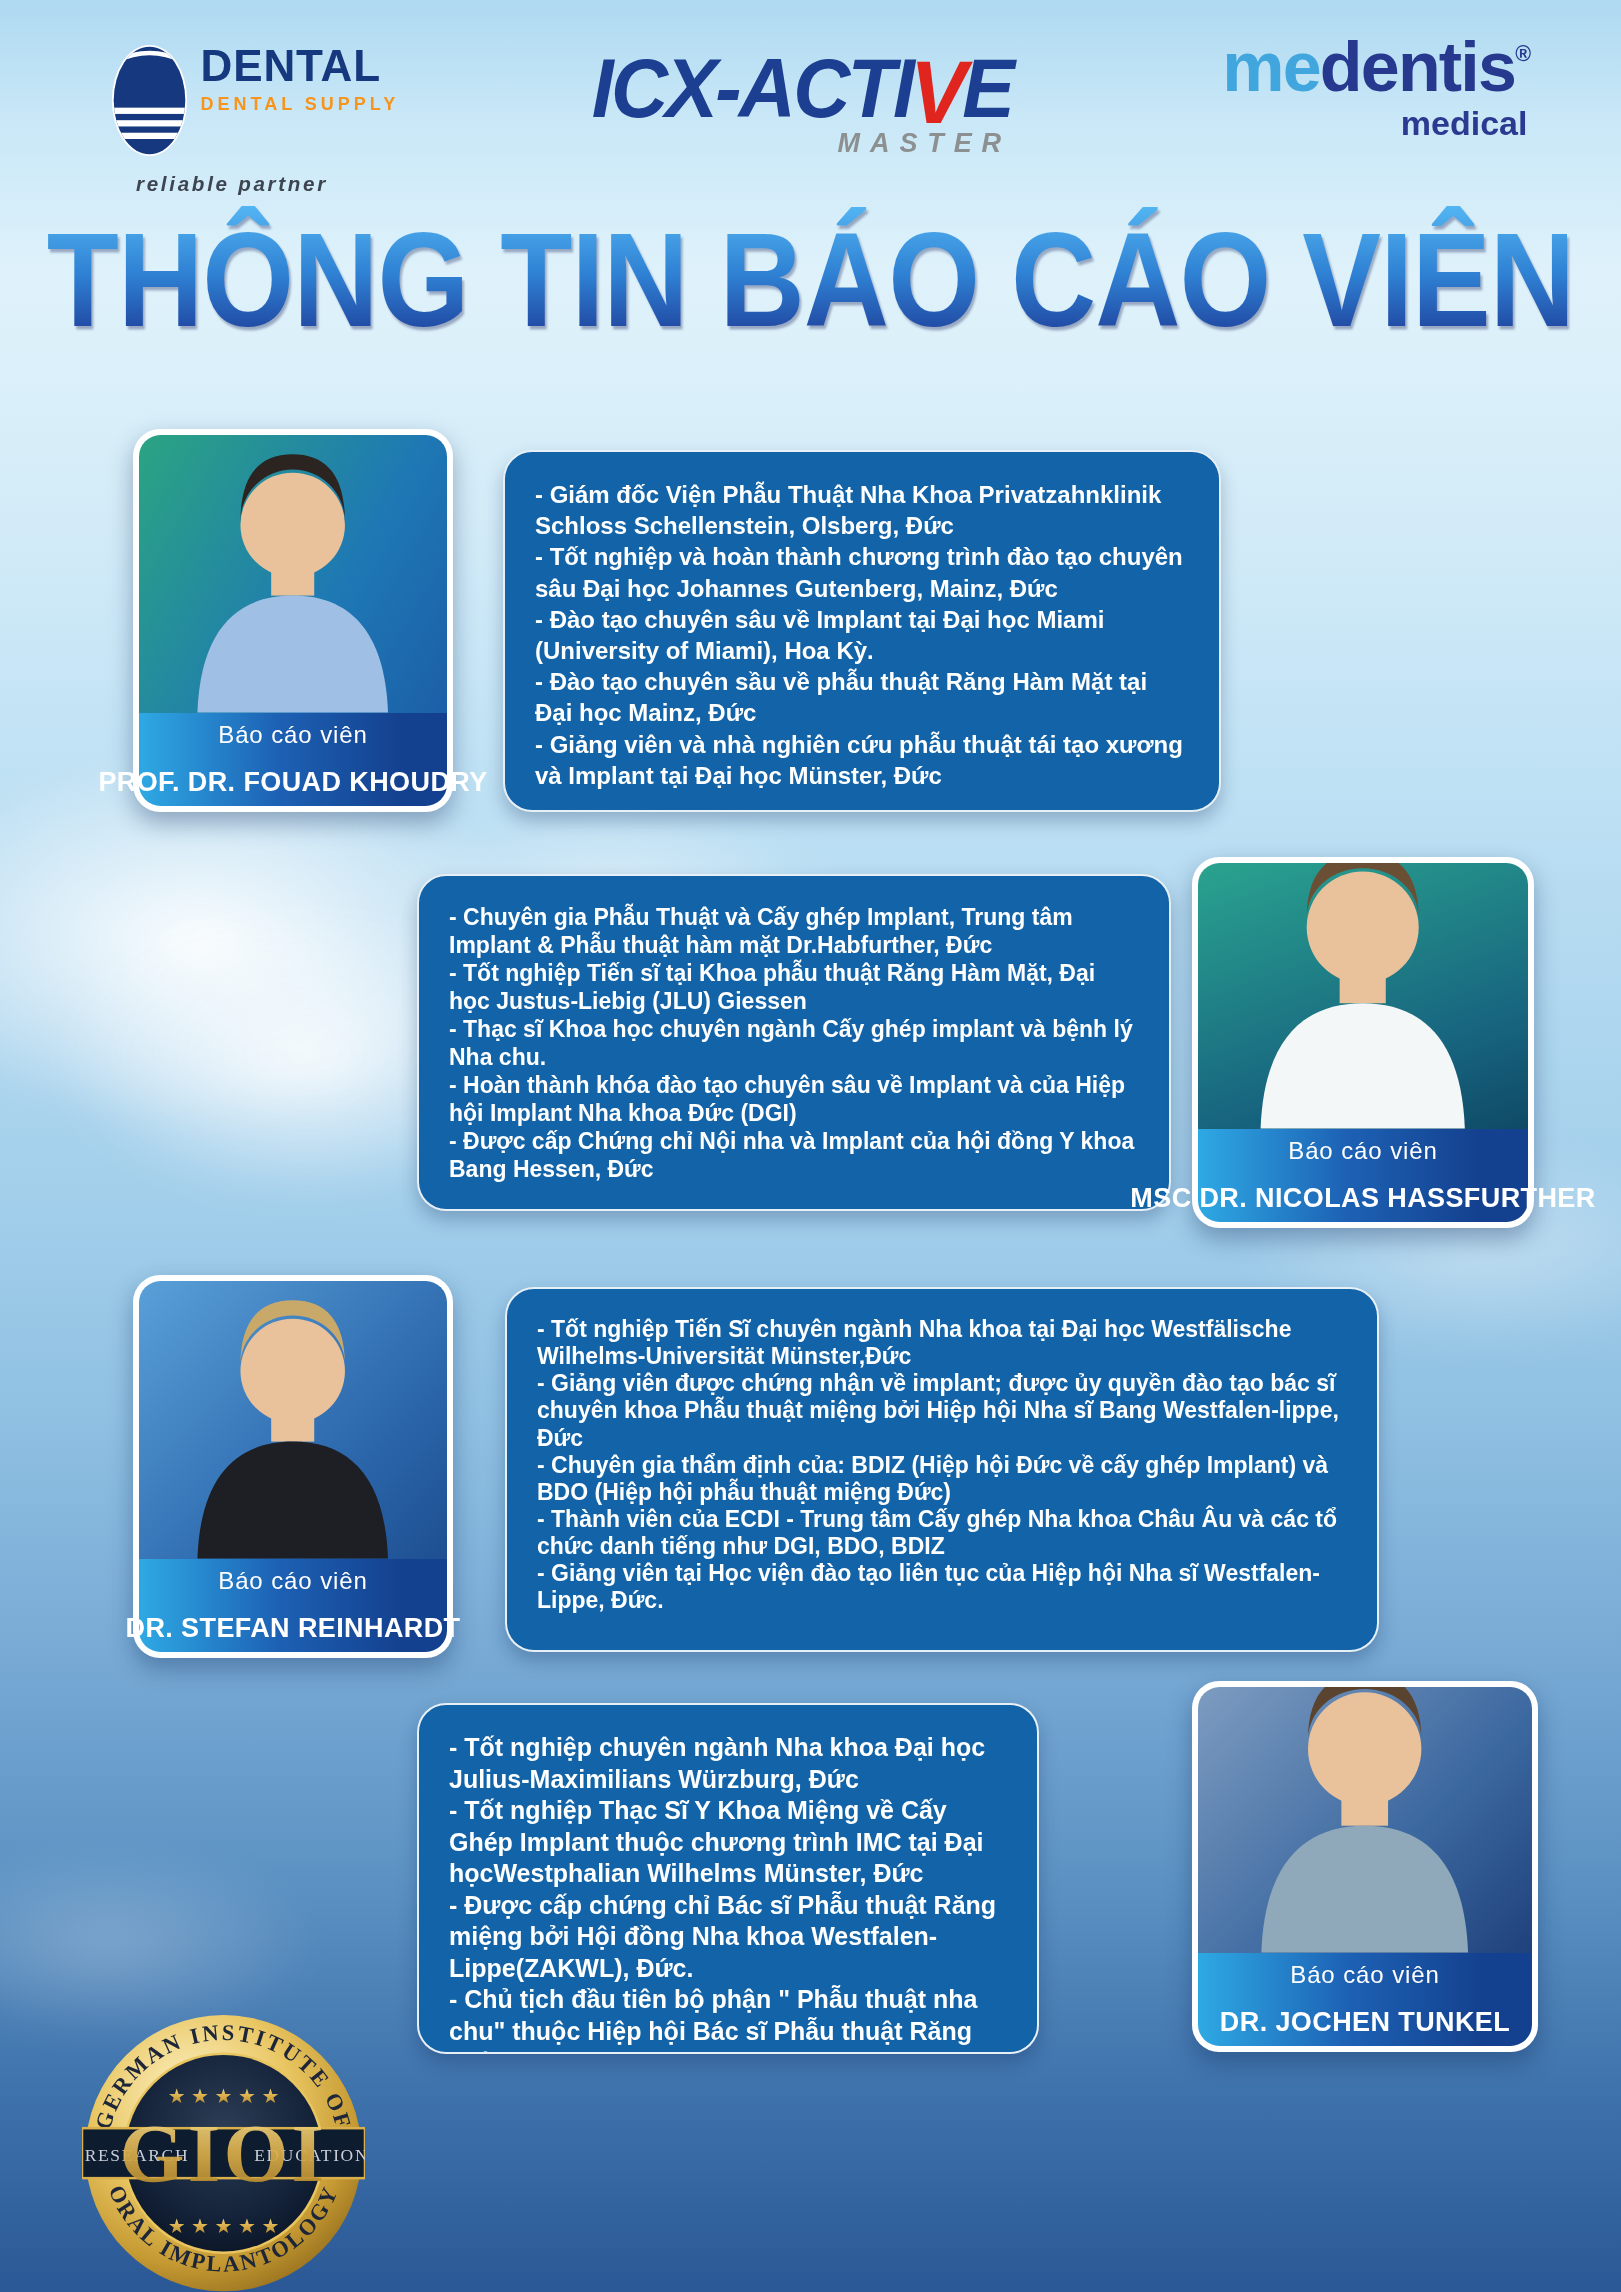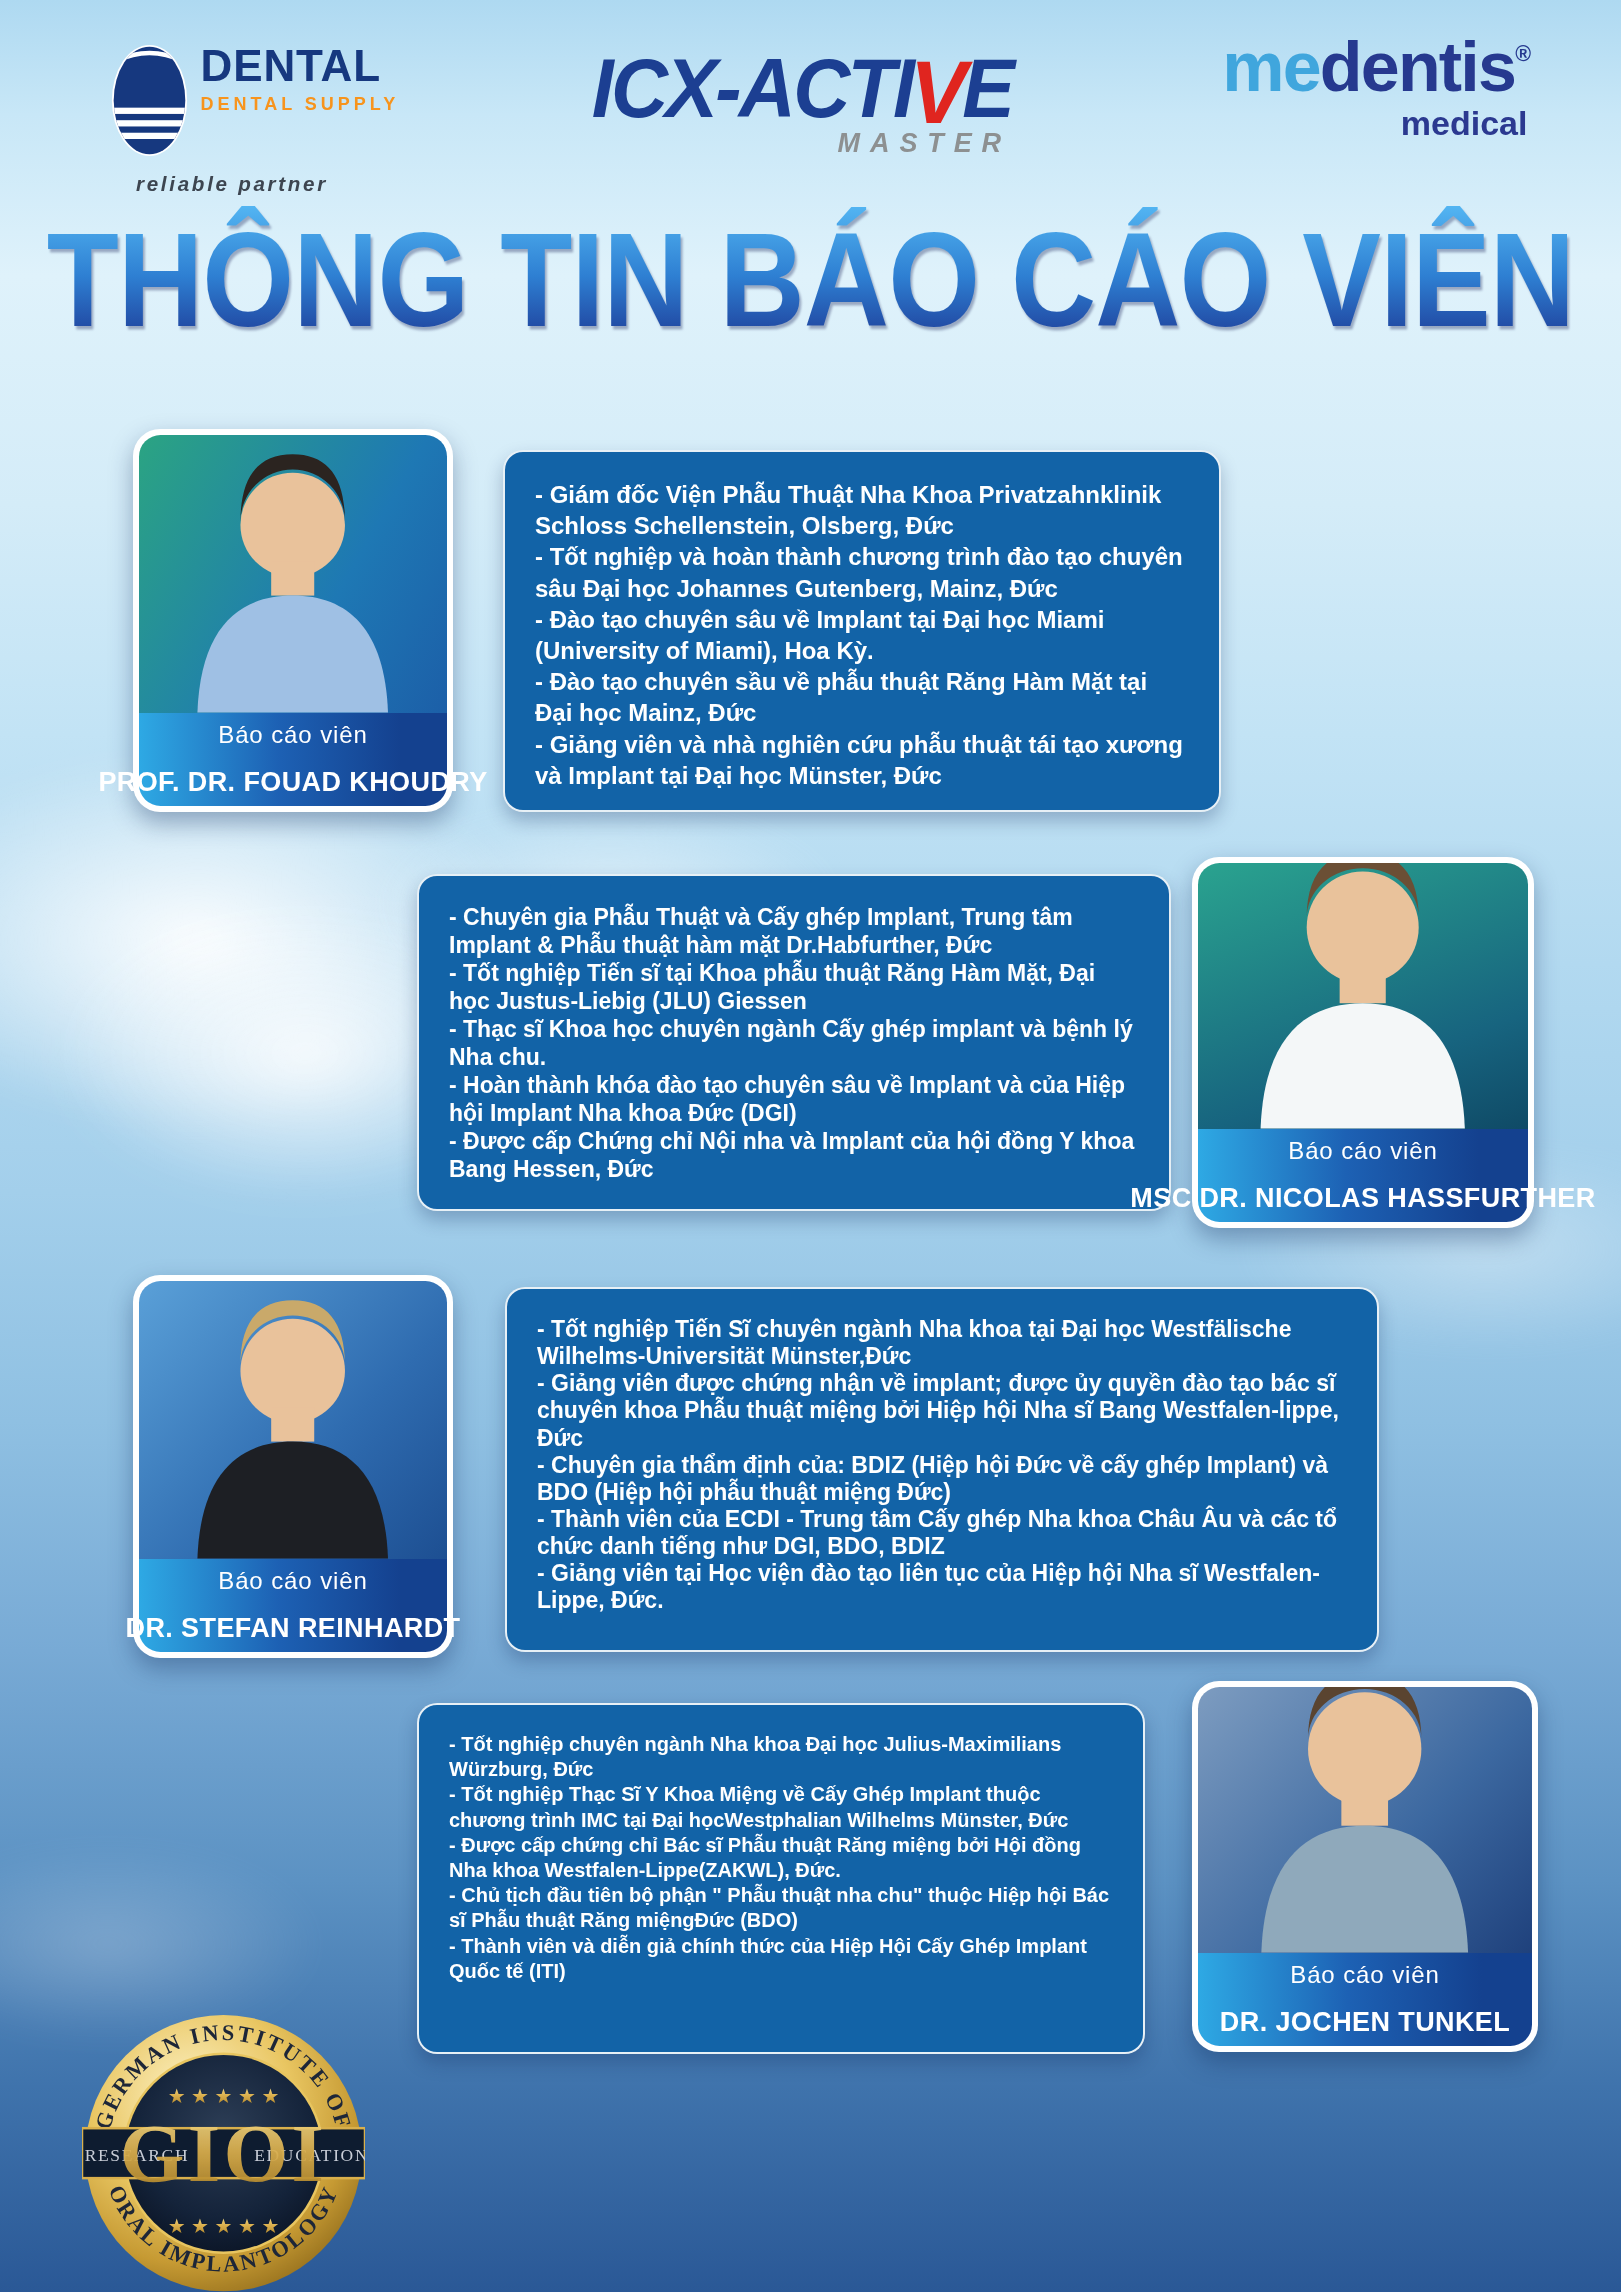--- a/index.html
+++ b/index.html
@@ -57,26 +57,26 @@
   .role{font-size:24px;color:#fff;font-weight:400;letter-spacing:0.9px;}
   .name{font-size:27px;color:#fff;font-weight:700;letter-spacing:0.4px;white-space:nowrap;}
 
   .card-1{left:133px;top:429px;width:320px;height:383px;}
   .card-2{left:1192px;top:857px;width:342px;height:371px;}
   .card-3{left:133px;top:1275px;width:320px;height:383px;}
   .card-4{left:1192px;top:1681px;width:346px;height:371px;}
 
   
   .info-box{position:absolute;background:#1263a7;border:2.7px solid rgba(255,255,255,.9);
-    border-radius:20px;padding:27px 30px;color:#fff;font-weight:600;
+    border-radius:29px;padding:27px 30px;color:#fff;font-weight:600;
     box-shadow:0 9px 18px rgba(15,40,90,.28);box-sizing:border-box;overflow:hidden;}
   .box-1{left:503px;top:450px;width:718px;height:362px;font-size:24px;line-height:1.3;}
   .box-2{left:417px;top:874px;width:754px;height:337px;font-size:23px;line-height:1.22;}
   .box-3{left:505px;top:1287px;width:874px;height:365px;font-size:23px;line-height:1.18;}
-  .box-4{left:417px;top:1703px;width:728px;height:351px;font-size:20px;line-height:1.26;}
+  .box-4{left:417px;top:1703px;width:622px;height:351px;font-size:25px;line-height:1.26;}
 
   
   #gioi-badge{position:absolute;left:82px;top:2010px;width:283px;height:283px;}
   #gioi-badge svg{width:100%;height:100%;display:block;}
 </style>
 </head>
 <body>
 
 <div id="poster">
 

